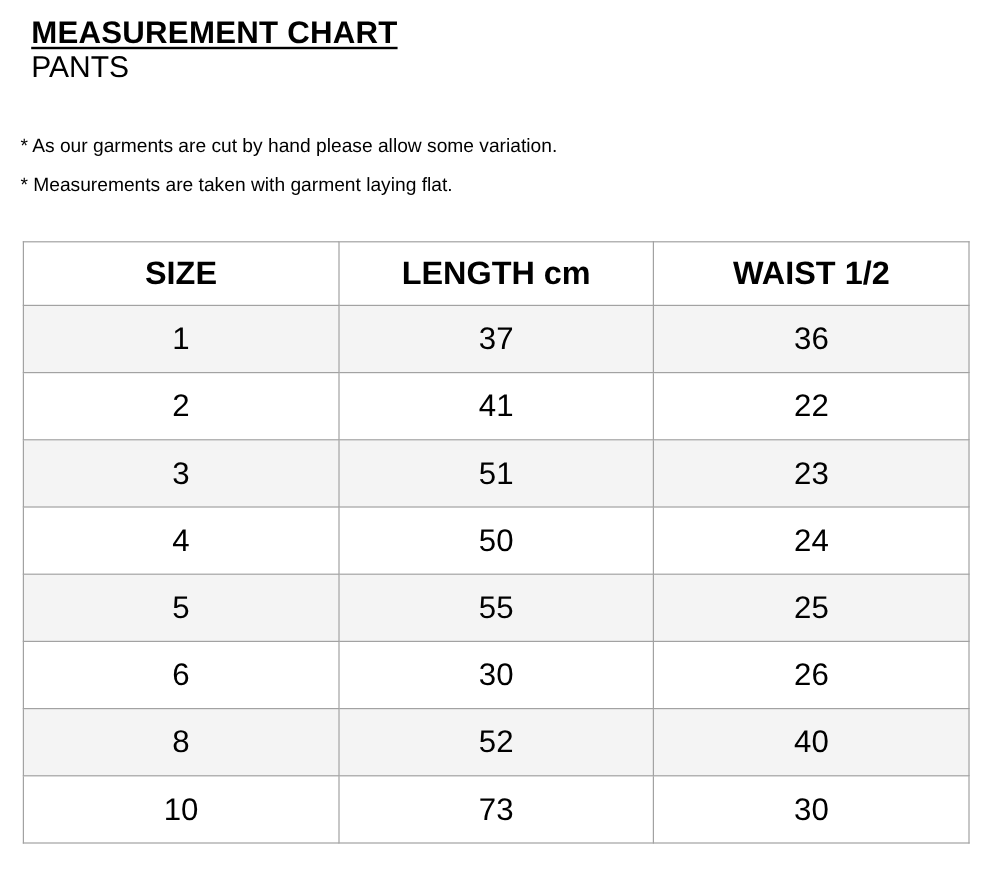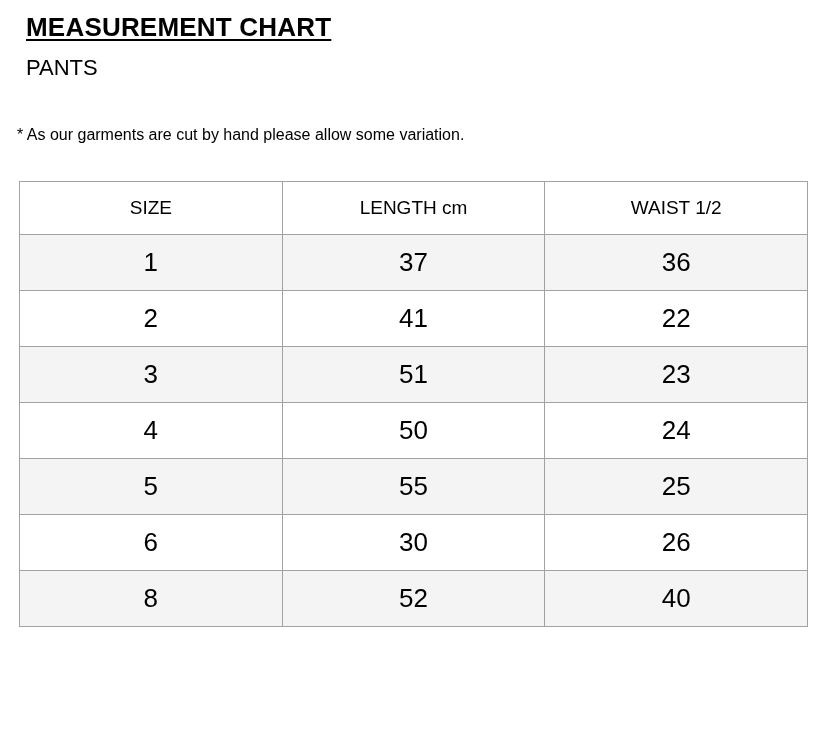--- a/index.html
+++ b/index.html
@@ -27,22 +27,22 @@
     margin: 0 0 0 9px;
     font-size: 26px;
     line-height: 30px;
     font-weight: bold;
     text-decoration: underline;
     text-decoration-thickness: 2px;
     text-underline-offset: 3px;
     letter-spacing: 0.2px;
   }
   .subtitle {
-    margin: 12px 0 0 9px;
-    font-size: 22px;
+    margin: 0 0 0 9px;
+    font-size: 25px;
     line-height: 28px;
     font-weight: normal;
   }
   .notes {
     margin-top: 37px;
   }
   .notes p {
     margin: 0;
     font-size: 16px;
     line-height: 32px;
@@ -57,22 +57,22 @@
   }
   table.size-table th,
   table.size-table td {
     border: 1px solid var(--border);
     text-align: center;
     vertical-align: middle;
     padding: 0;
   }
   table.size-table th {
     height: 53px;
-    font-size: 19px;
-    font-weight: normal;
+    font-size: 27px;
+    font-weight: bold;
     background: var(--background);
   }
   table.size-table td {
     height: 56px;
     font-size: 26px;
     font-weight: normal;
   }
   table.size-table tbody tr:nth-child(odd) {
     background: var(--row-alt-bg);
   }
@@ -84,20 +84,21 @@
 <body>
 
 <div class="page">
 
   <h1 class="title">MEASUREMENT CHART</h1>
 
   <div class="subtitle">PANTS</div>
 
   <div class="notes">
     <p>* As our garments are cut by hand please allow some variation.</p>
+    <p>* Measurements are taken with garment laying flat.</p>
   </div>
 
   <table class="size-table">
     <thead>
       <tr>
         <th>SIZE</th>
         <th>LENGTH cm</th>
         <th>WAIST 1/2</th>
       </tr>
     </thead>
@@ -131,16 +132,21 @@
         <tr>
         <td>6</td>
         <td>30</td>
         <td>26</td>
       </tr>
         <tr>
         <td>8</td>
         <td>52</td>
         <td>40</td>
       </tr>
+        <tr>
+        <td>10</td>
+        <td>73</td>
+        <td>30</td>
+      </tr>
       </tbody>
   </table>
 
 </div>
 
 </body></html>

